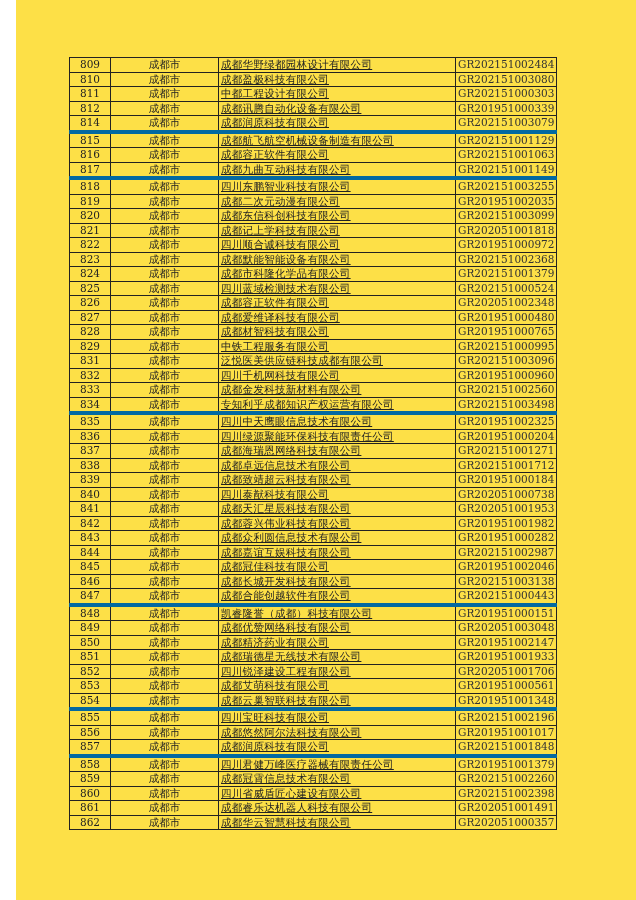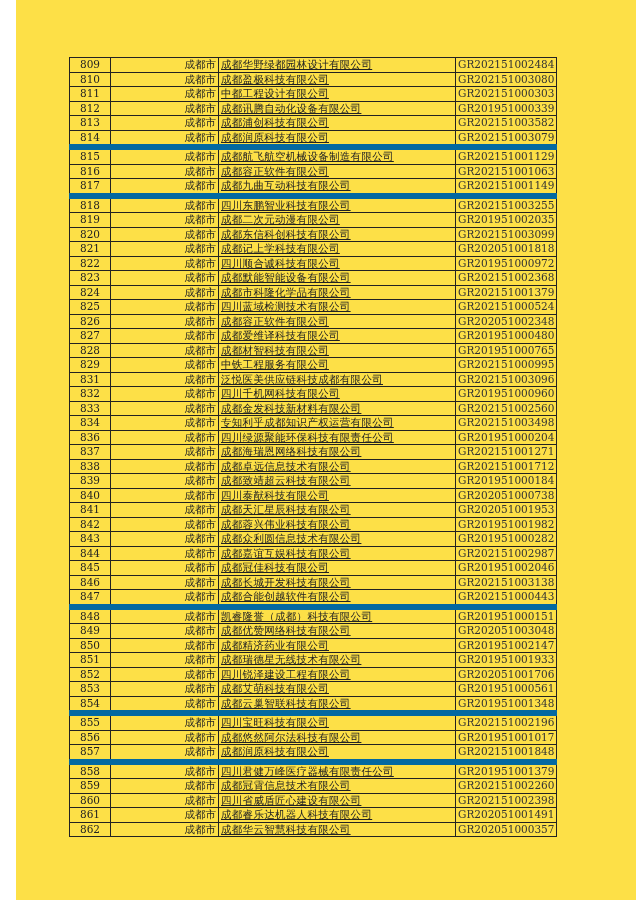--- a/index.html
+++ b/index.html
@@ -16,24 +16,24 @@
     table.list td {
       border: 1px solid #222;
       height: 13.5px;
       padding: 0 2px;
       font-size: 10.5px;
       line-height: 13px;
       white-space: nowrap;
       overflow: hidden;
     }
     td.c-no { width: 36px; text-align: center; }
-    td.c-city { width: 103px; text-align: right; }
+    td.c-city { width: 103px; text-align: center; }
     td.c-name { width: 232px; text-align: left; letter-spacing: 0.3px; text-decoration: underline; }
     td.c-code { width: 90px; text-align: center; font-size: 10px; color: #333; }
-    tr.thick td { border-top: 6px solid #0369a1; }
+    tr.thick td { border-top: 4px solid #0369a1; }
   </style>
 </head>
 <body>
 
 <div class="page">
   <table class="list">
     <tbody id="tbody">
         <tr>
           <td class="c-no">809</td>
           <td class="c-city">成都市</td>
@@ -52,26 +52,20 @@
           <td class="c-name">中都工程设计有限公司</td>
           <td class="c-code">GR202151000303</td>
         </tr>
         <tr>
           <td class="c-no">812</td>
           <td class="c-city">成都市</td>
           <td class="c-name">成都讯腾自动化设备有限公司</td>
           <td class="c-code">GR201951000339</td>
         </tr>
         <tr>
-          <td class="c-no">813</td>
-          <td class="c-city">成都市</td>
-          <td class="c-name">成都浦创科技有限公司</td>
-          <td class="c-code">GR202151003582</td>
-        </tr>
-        <tr>
           <td class="c-no">814</td>
           <td class="c-city">成都市</td>
           <td class="c-name">成都润原科技有限公司</td>
           <td class="c-code">GR202151003079</td>
         </tr>
         <tr class="thick">
           <td class="c-no">815</td>
           <td class="c-city">成都市</td>
           <td class="c-name">成都航飞航空机械设备制造有限公司</td>
           <td class="c-code">GR202151001129</td>
@@ -176,20 +170,26 @@
           <td class="c-no">833</td>
           <td class="c-city">成都市</td>
           <td class="c-name">成都金发科技新材料有限公司</td>
           <td class="c-code">GR202151002560</td>
         </tr>
         <tr>
           <td class="c-no">834</td>
           <td class="c-city">成都市</td>
           <td class="c-name">专知利乎成都知识产权运营有限公司</td>
           <td class="c-code">GR202151003498</td>
+        </tr>
+        <tr class="thick">
+          <td class="c-no">835</td>
+          <td class="c-city">成都市</td>
+          <td class="c-name">四川中天鹰眼信息技术有限公司</td>
+          <td class="c-code">GR201951002325</td>
         </tr>
         <tr>
           <td class="c-no">836</td>
           <td class="c-city">成都市</td>
           <td class="c-name">四川绿源聚能环保科技有限责任公司</td>
           <td class="c-code">GR201951000204</td>
         </tr>
         <tr>
           <td class="c-no">837</td>
           <td class="c-city">成都市</td>

